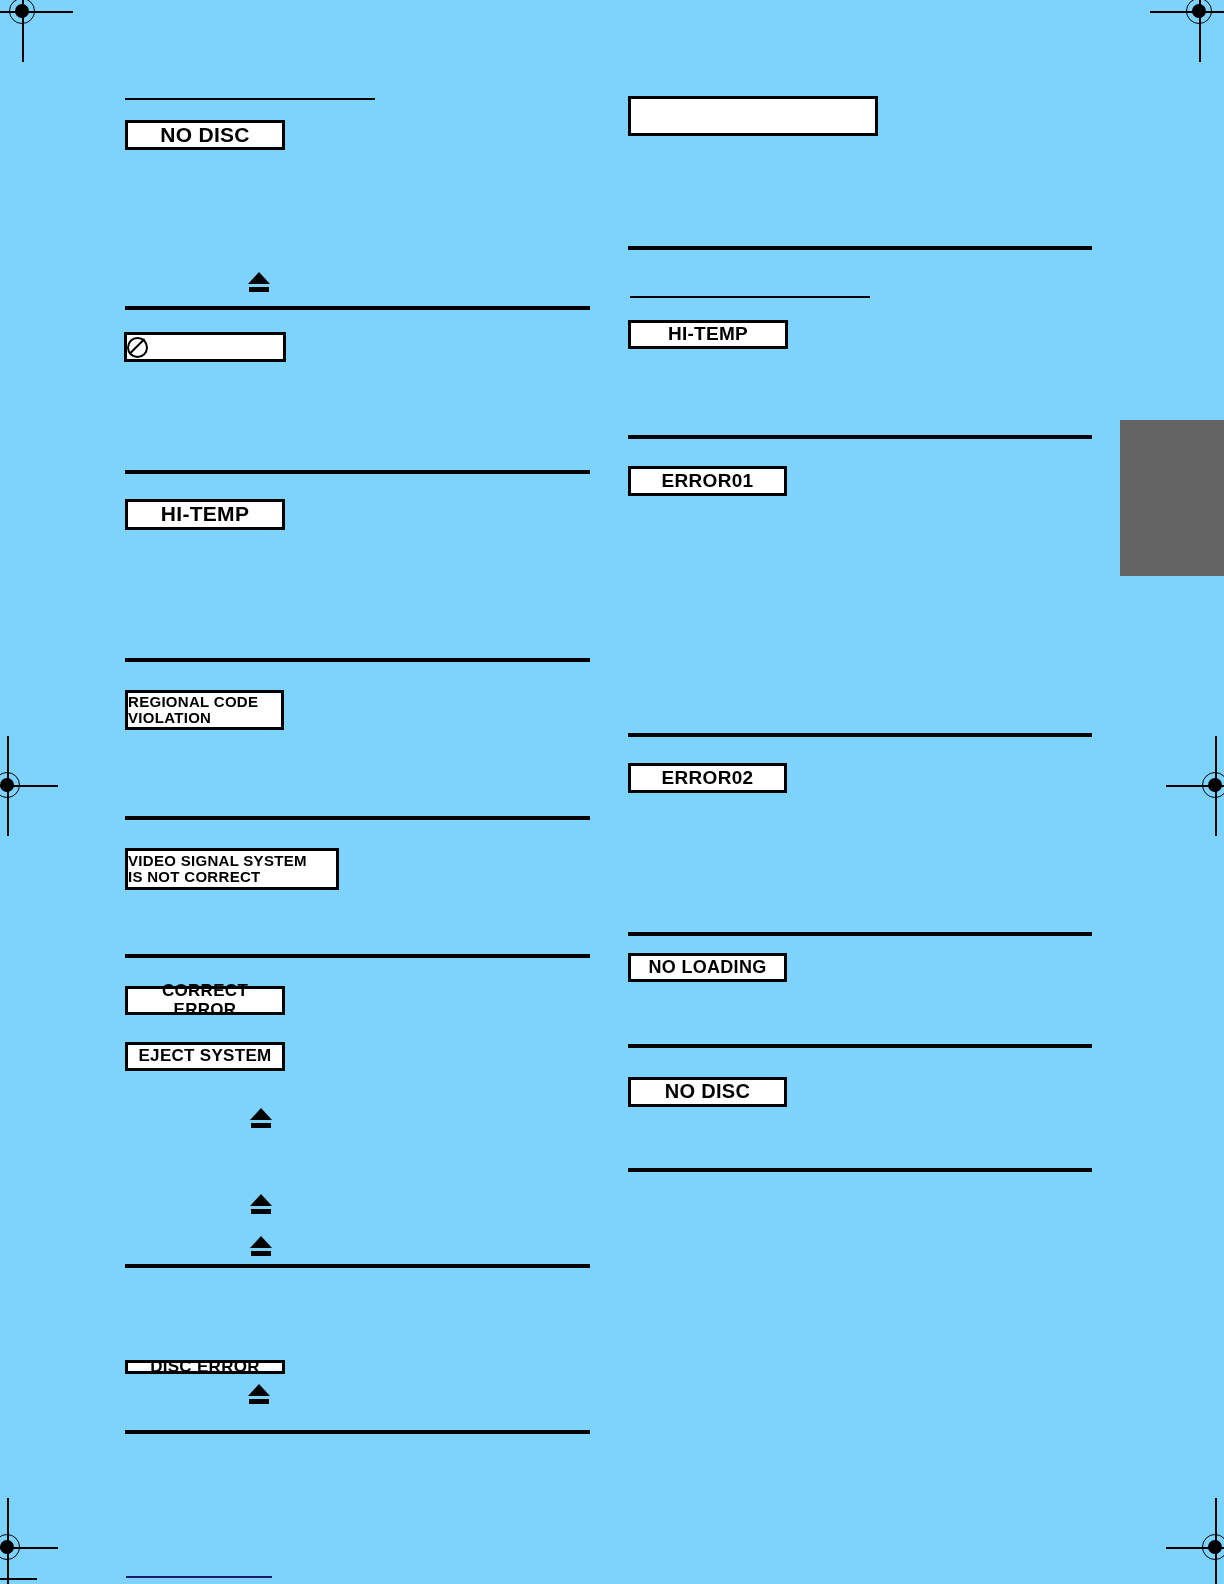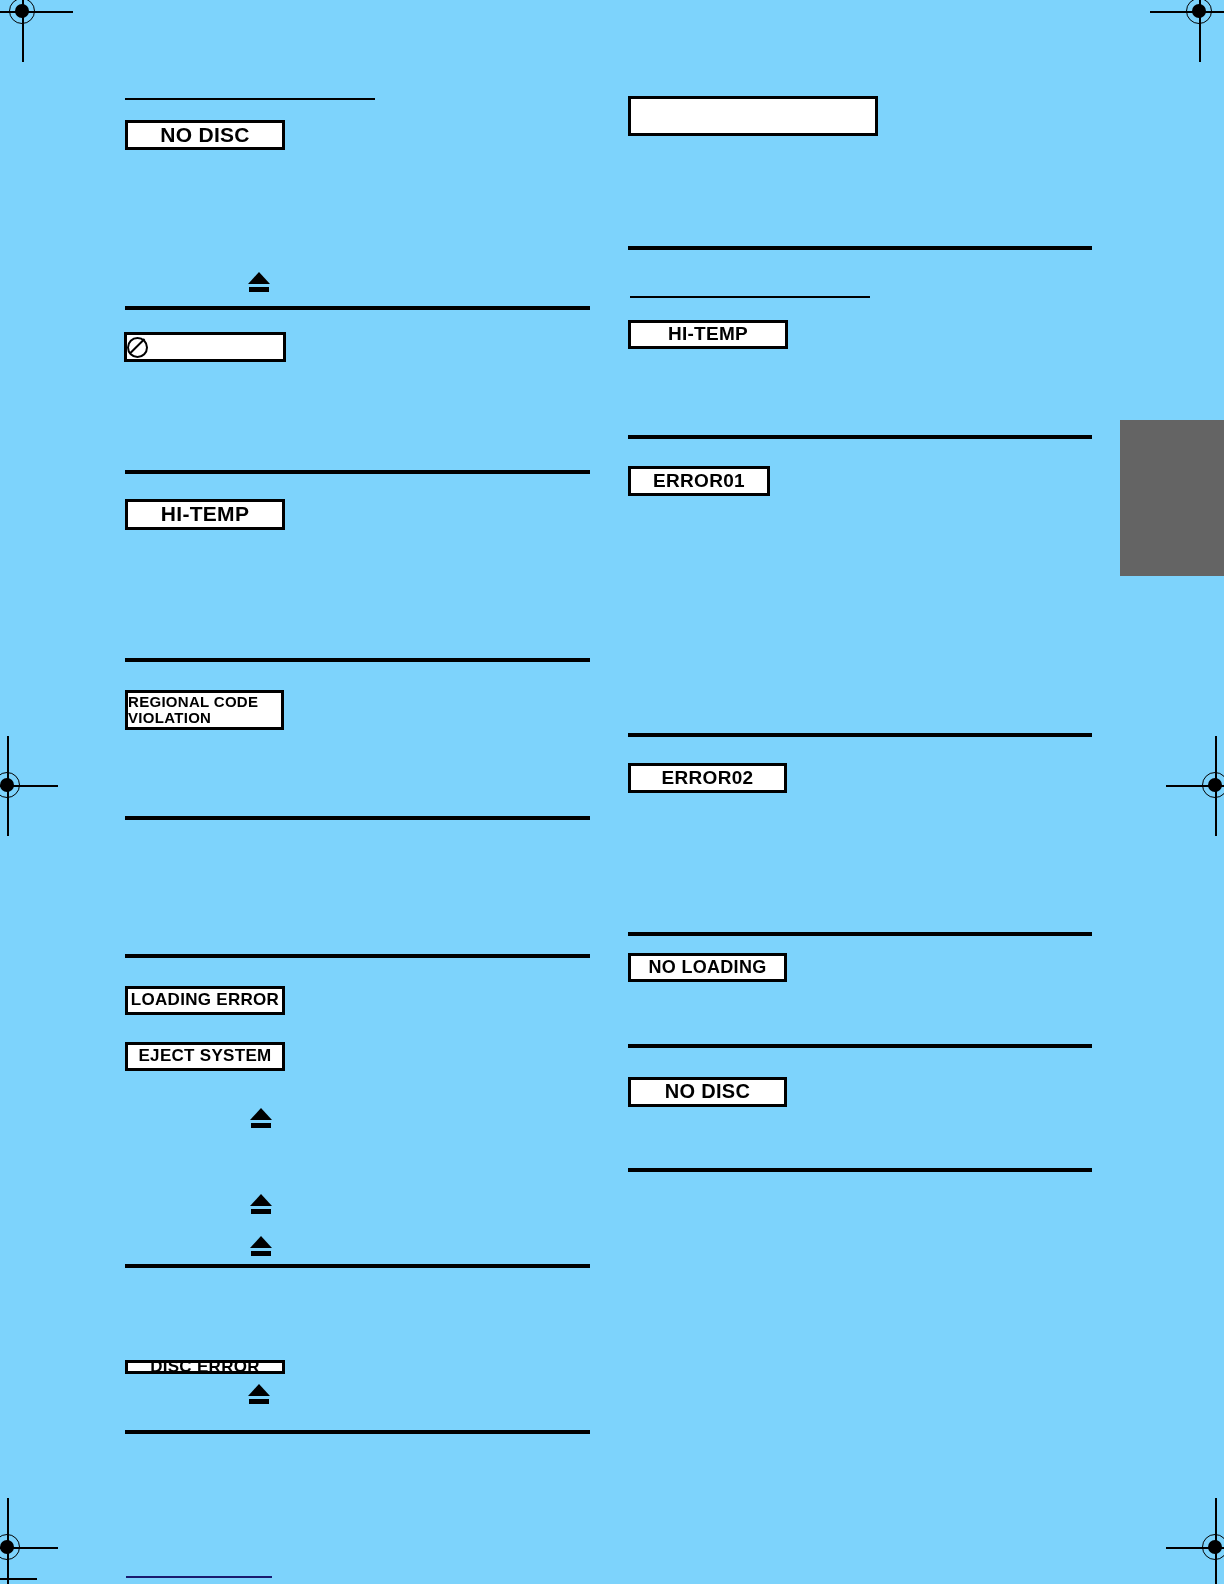--- a/index.html
+++ b/index.html
@@ -222,25 +222,29 @@
 
   <div class="rule-thick" style="left:125px; top:658px; width:465px;"></div>
 
   <div class="disp leftal" style="left:125px; top:690px; width:159px; height:40px; font-size:15px;">
     <span class="txt">REGIONAL CODE
 VIOLATION</span>
   </div>
 
   <div class="rule-thick" style="left:125px; top:816px; width:465px;"></div>
 
+  <div class="disp leftal" style="left:125px; top:848px; width:214px; height:42px; font-size:15px;">
+    <span class="txt">VIDEO SIGNAL SYSTEM
+IS NOT CORRECT</span>
+  </div>
 
   <div class="rule-thick" style="left:125px; top:954px; width:465px;"></div>
 
   <div class="disp center" style="left:125px; top:986px; width:160px; height:29px; font-size:17px;">
-    <span class="txt">LOADING ERROR</span>
+    <span class="txt">CORRECT ERROR</span>
   </div>
 
   <div class="disp center" style="left:125px; top:1042px; width:160px; height:29px; font-size:17px;">
     <span class="txt">EJECT SYSTEM</span>
   </div>
 
   <div class="eject" style="left:250px; top:1108px;">
     <div class="tri"></div>
     <div class="bar"></div>
   </div>
@@ -275,21 +279,21 @@
   <div class="rule-thick" style="left:628px; top:246px; width:464px;"></div>
 
   <div class="rule-thin" style="left:630px; top:296px; width:240px;"></div>
 
   <div class="disp center" style="left:628px; top:320px; width:160px; height:29px; font-size:19px;">
     <span class="txt">HI-TEMP</span>
   </div>
 
   <div class="rule-thick" style="left:628px; top:435px; width:464px;"></div>
 
-  <div class="disp center" style="left:628px; top:466px; width:142px; height:30px; font-size:19px;">
+  <div class="disp center" style="left:628px; top:466px; width:159px; height:30px; font-size:19px;">
     <span class="txt">ERROR01</span>
   </div>
 
   <div class="rule-thick" style="left:628px; top:733px; width:464px;"></div>
 
   <div class="disp center" style="left:628px; top:763px; width:159px; height:30px; font-size:19px;">
     <span class="txt">ERROR02</span>
   </div>
 
   <div class="rule-thick" style="left:628px; top:932px; width:464px;"></div>

